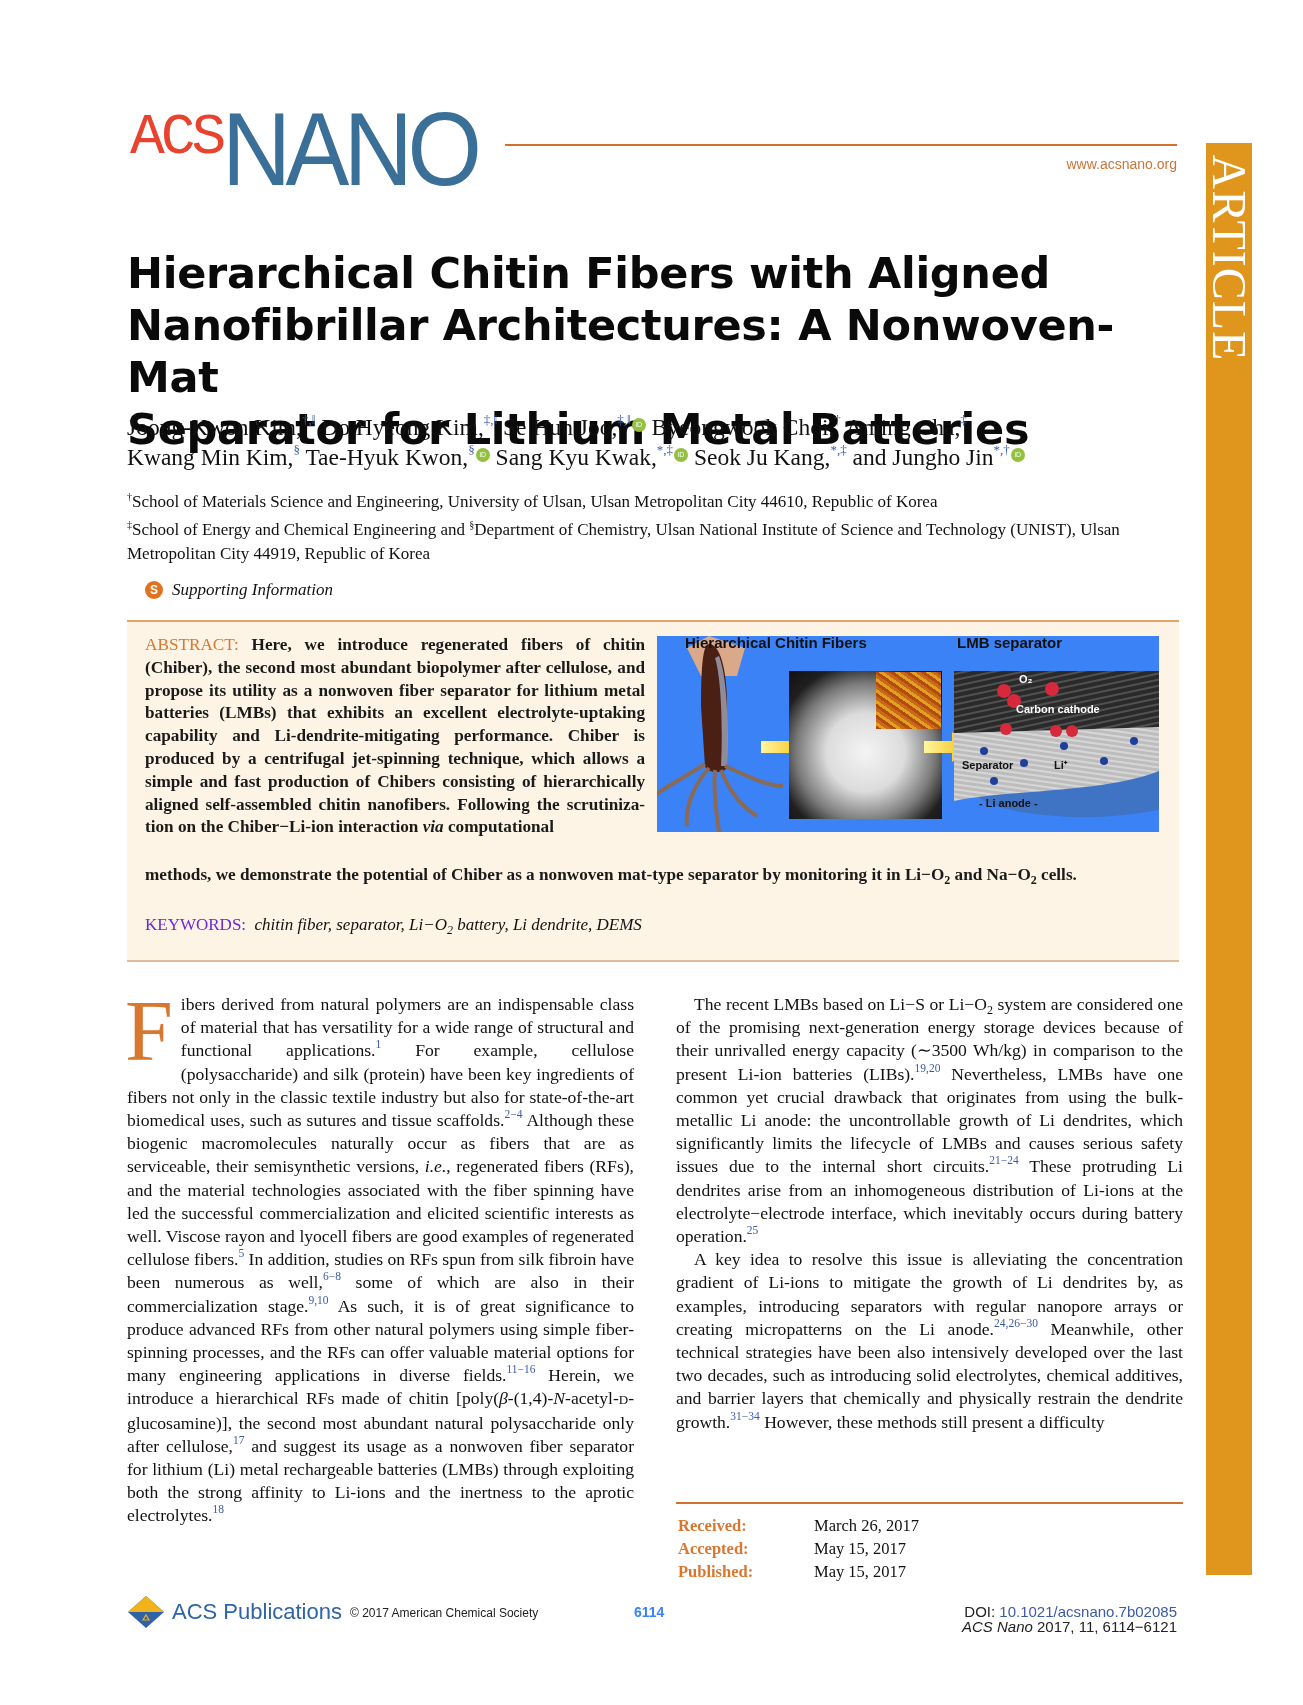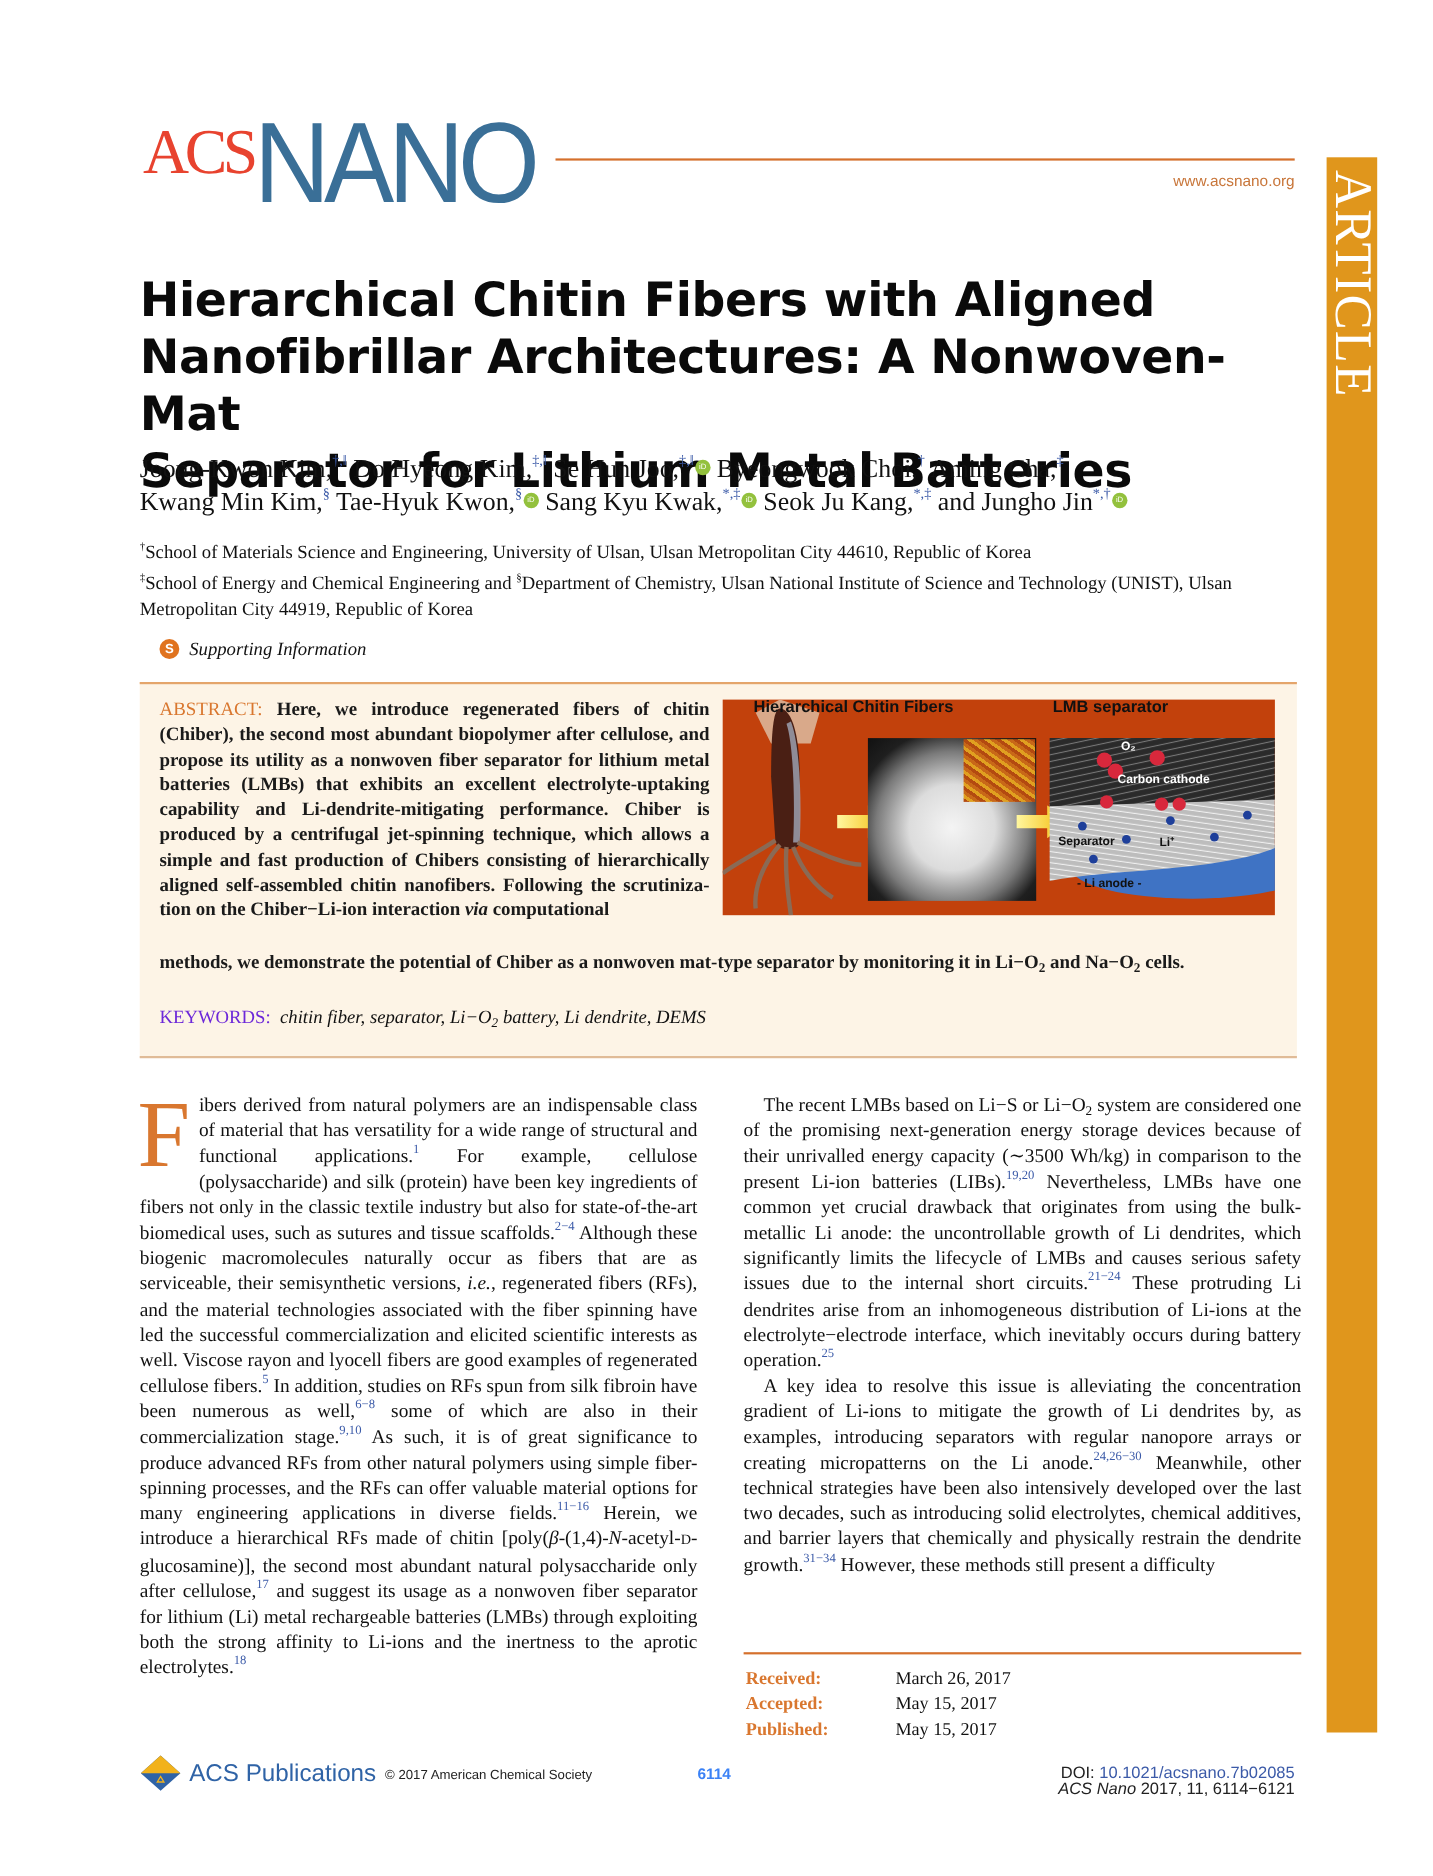--- a/index.html
+++ b/index.html
@@ -1,21 +1,21 @@
 <!DOCTYPE html>
 <html><head>
 <meta charset="utf-8">
 <style>
   html, body { margin: 0; padding: 0; background: #ffffff; }
   body { width: 1303px; height: 1705px; position: relative; overflow: hidden; font-family: "Liberation Serif", "DejaVu Serif", serif; color: #111; }
   .abs { position: absolute; }
 
   
   #logo { left: 130px; top: 98px; height: 95px; display: flex; align-items: flex-end; }
-  #logo .acs { font-family: Liberation Serif, serif; color: #e8432f; font-size: 58px; letter-spacing: -4px; line-height: 1; margin-bottom: 26px; }
+  #logo .acs { font-family: Liberation Mono, monospace; color: #e8432f; font-size: 58px; letter-spacing: -4px; line-height: 1; margin-bottom: 26px; }
   #logo .nano { font-family: "Liberation Sans", sans-serif; color: #3a6f97; font-size: 104px; letter-spacing: -6px; line-height: 0.85; font-weight: normal; transform: scaleX(0.92); transform-origin: left bottom; }
   #header-rule { left: 505px; top: 144px; width: 672px; height: 2px; background: #d5702c; }
   #site-url { right: 126px; top: 156px; font-family: "Liberation Sans", sans-serif; color: #c8763a; font-size: 14px; }
   #article-band { left: 1206px; top: 143px; width: 46px; height: 1432px; background: #e0961c; }
   #article-label { left: 1206px; top: 143px; width: 46px; height: 230px; display: flex; align-items: center; justify-content: center; }
   #article-label span { display: block; transform: rotate(90deg); white-space: nowrap; font-family: "Liberation Serif", serif; font-size: 48px; color: #ffffff; letter-spacing: 1px; line-height: 1; }
 
   
   #title { left: 127px; top: 247px; width: 1060px; font-family: "DejaVu Sans", sans-serif; font-weight: bold; font-size: 43px; line-height: 52px; color: #0a0a0a; letter-spacing: -0.3px; }
 
@@ -35,21 +35,21 @@
   
   #abstract-box { left: 127px; top: 620px; width: 1052px; height: 338px; background: #fdf4e6; border-top: 2px solid #e4a56b; border-bottom: 2px solid #e0bb97; }
   #abstract-text { left: 145px; top: 634px; width: 500px; font-size: 17.2px; line-height: 22.8px; font-weight: bold; text-align: justify; color: #1a1a1a; }
   #abstract-text .lbl { color: #d9772f; font-weight: normal; }
   #abstract-tail { left: 145px; top: 864px; width: 1016px; font-size: 17.2px; line-height: 22.8px; font-weight: bold; color: #1a1a1a; }
   #keywords { left: 145px; top: 915px; font-size: 17px; color: #111; }
   #keywords .lbl { color: #6d28d9; }
   #keywords .kw { font-style: italic; text-align: center; }
 
   
-  #toc { left: 657px; top: 636px; width: 502px; height: 196px; background: #c2410c; }
+  #toc { left: 657px; top: 636px; width: 502px; height: 196px; background: #3b82f6; }
   .toc-title { position: absolute; font-family: "Liberation Sans", sans-serif; font-weight: bold; font-size: 15px; color: #111; }
   #squid { position: absolute; left: 0; top: 0; width: 130px; height: 196px; }
   #fiber-photo { position: absolute; left: 132px; top: 35px; width: 153px; height: 148px; background: radial-gradient(circle at 50% 55%, #f4f4f4 0%, #dcdcdc 35%, #7a7a7a 62%, #1f1f1f 80%, #111 100%); }
   #afm-inset { position: absolute; left: 219px; top: 36px; width: 65px; height: 57px; background: repeating-linear-gradient(35deg, #b34a10 0 3px, #e0a020 3px 6px, #c86818 6px 9px); }
   .arrow { position: absolute; width: 48px; height: 30px; }
   #lmb-diagram { position: absolute; left: 297px; top: 35px; width: 205px; height: 148px; }
   .lmb-label { position: absolute; font-family: "Liberation Sans", sans-serif; font-weight: bold; font-size: 11px; color: #ffffff; }
   .lmb-label.dark { color: #111; }
 
   

